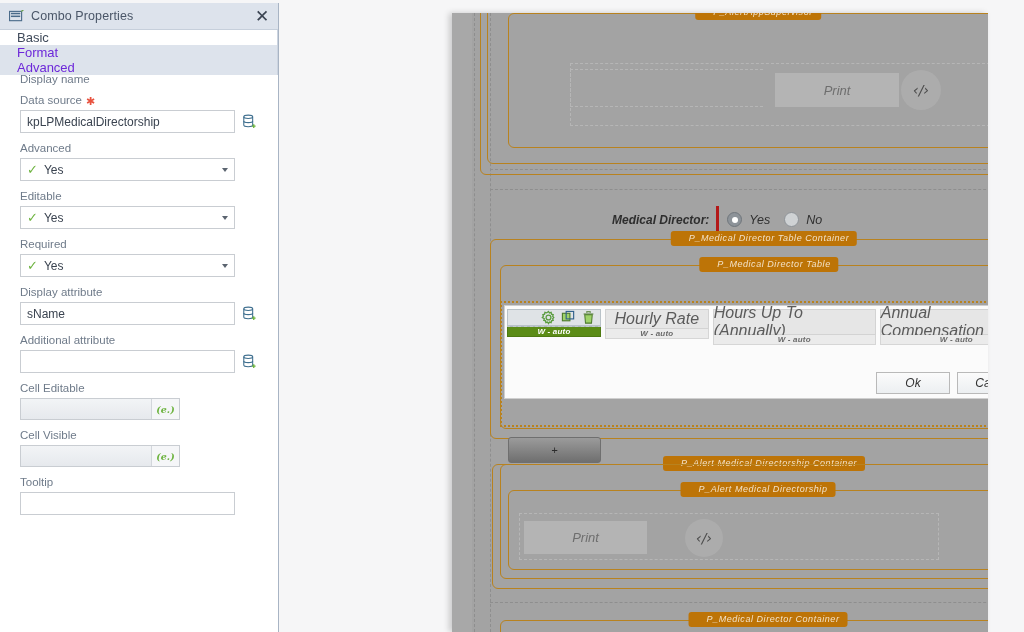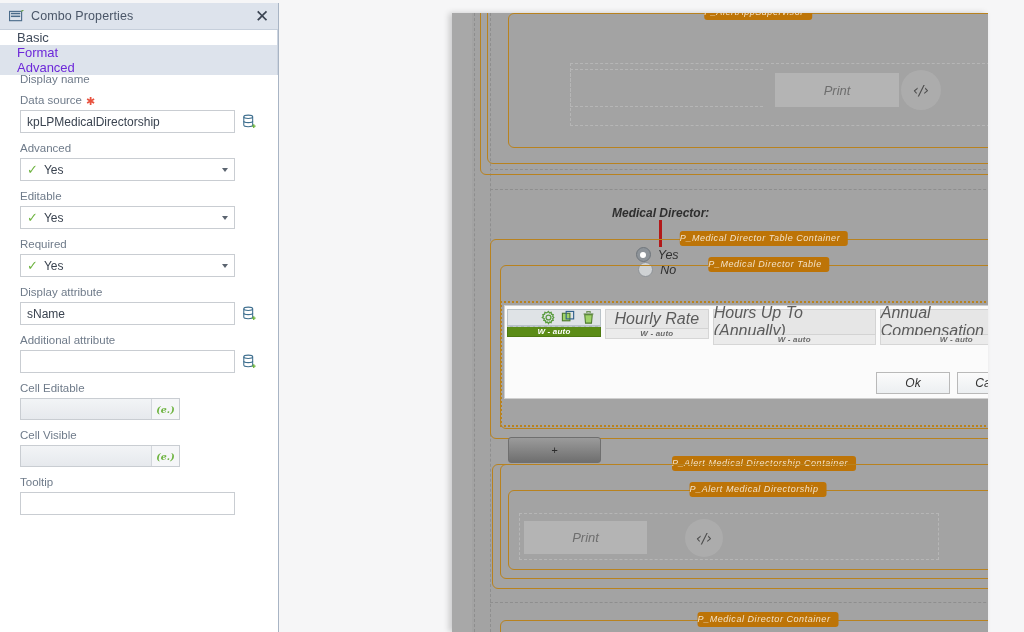--- a/index.html
+++ b/index.html
@@ -243,21 +243,21 @@
   }
   .dlabel {
     position: absolute;
     top: -9px;
     left: 50%;
     transform: translateX(-50%);
     background: #bd7407;
     color: #f3e2c8;
     font-size: 9px;
     letter-spacing: .55px;
-    padding: 3px 8px 3px 0;
+    padding: 3px 8px 3px 18px;
     border-radius: 3px;
     white-space: nowrap;
     font-family: "Liberation Sans", sans-serif;
     line-height: 1;
   }
   .dbox-inner {
     position: absolute;
     border: 1px dashed #b6b6b6;
     box-sizing: border-box;
   }
@@ -443,21 +443,21 @@
     <div class="dbox-inner" style="left:61px;top:49px;width:420px;height:63px;"></div>
     <div class="dbox-inner" style="left:61px;top:55px;width:193px;height:38px;border-right:0;"></div>
 
     <div class="print-btn" style="left:266px;top:59px;width:124px;height:34px;">Print</div>
     <div class="code-btn" style="left:392px;top:56px;width:40px;height:40px;">‹/›</div>
   </div>
 
   <div style="position:absolute;left:38px;top:156px;width:546px;height:1px;border-top:1px dashed #8e8e8e;"></div>
   <div style="position:absolute;left:38px;top:176px;width:546px;height:1px;border-top:1px dashed #8e8e8e;"></div>
 
-  <div class="md-row" style="left:160px;top:193px;flex-direction:column;">
+  <div class="md-row" style="left:160px;top:193px;">
     <span class="md-label">Medical Director:</span>
     <span class="md-redbar"></span>
     <span class="radio-wrap">
       <span class="radio checked"></span>
       <span class="radio-label">Yes</span>
     </span>
     <span class="radio-wrap">
       <span class="radio"></span>
       <span class="radio-label">No</span>
     </span>

